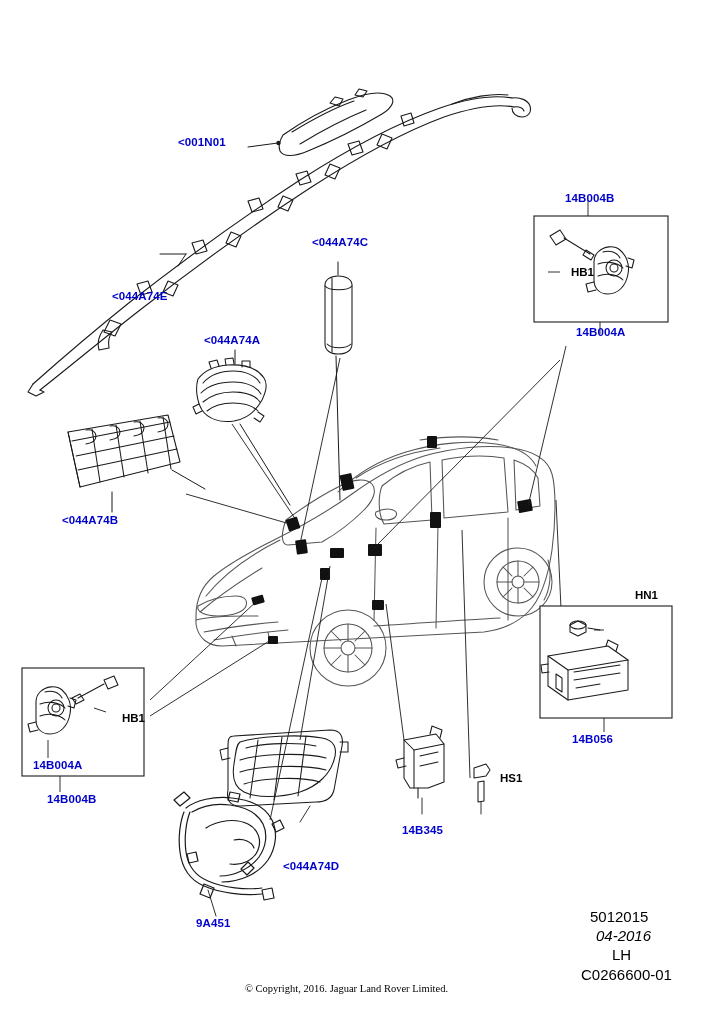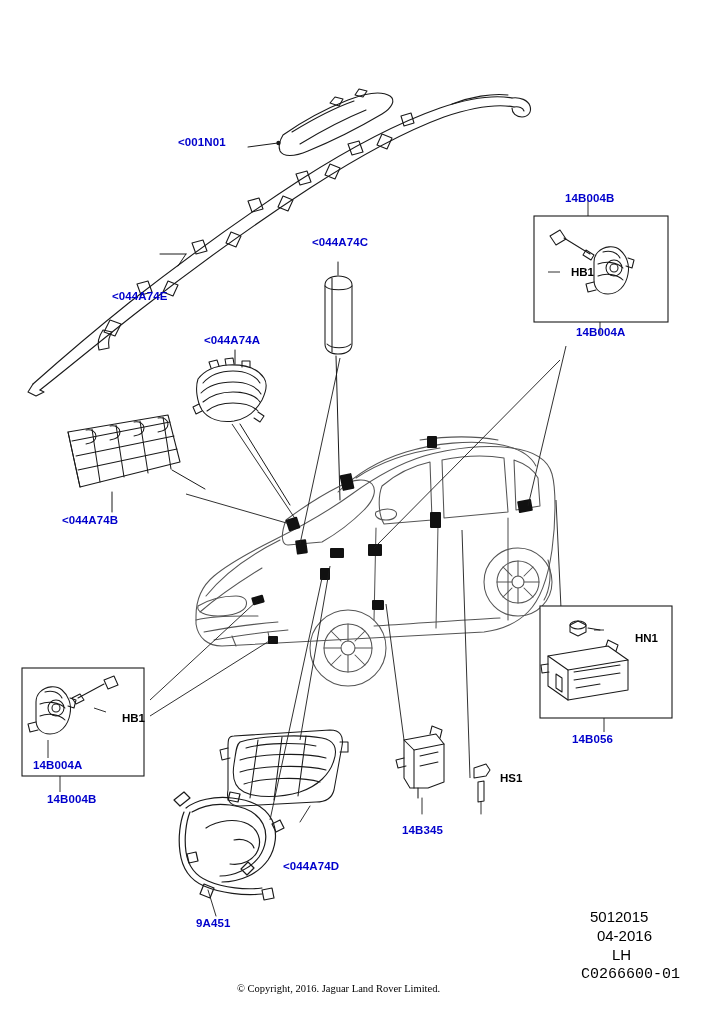--- a/index.html
+++ b/index.html
@@ -357,28 +357,28 @@
   <div class="callout" style="left:112px; top:242px;margin-top:48px;">&lt;044A74E</div>
   <div class="callout" style="left:312px; top:236px;text-align:center;">&lt;044A74C</div>
   <div class="callout" style="left:204px; top:334px;">&lt;044A74A</div>
   <div class="callout" style="left:62px; top:514px;">&lt;044A74B</div>
   <div class="callout" style="left:283px; top:860px;">&lt;044A74D</div>
   <div class="callout" style="left:196px; top:917px;">9A451</div>
 
   <div class="callout" style="left:565px; top:192px;">14B004B</div>
   <div class="partlabel" style="left:542px; top:266px;">HB1</div>
   <div class="callout" style="left:576px; top:326px;">14B004A</div>
-  <div class="partlabel" style="left:606px; top:632px;">HN1</div>
+  <div class="partlabel" style="left:606px; top:589px;">HN1</div>
   <div class="callout" style="left:572px; top:733px;">14B056</div>
   <div class="partlabel" style="left:93px; top:712px;">HB1</div>
   <div class="callout" style="left:33px; top:759px;">14B004A</div>
   <div class="callout" style="left:47px; top:793px;">14B004B</div>
   <div class="callout" style="left:402px; top:824px;">14B345</div>
   <div class="partlabel" style="left:471px; top:772px;">HS1</div>
 
   <div class="footer-meta" style="left:590px; top:908px; width:60px; text-align:left;">5012015</div>
-  <div class="footer-meta" style="left:596px; top:927px; width:56px; text-align:right;">04-2016</div>
+  <div class="footer-meta" style="left:596px; top:927px; width:56px; text-align:left;font-style:italic;">04-2016</div>
   <div class="footer-meta" style="left:612px; top:946px; width:30px; text-align:left;">LH</div>
-  <div class="footer-meta" style="left:581px; top:966px; width:90px; text-align:left;font-family:Liberation Mono, monospace;">C0266600-01</div>
-
-  <div class="copyright" style="left:237px; top:983px;">© Copyright, 2016. Jaguar Land Rover Limited.</div>
+  <div class="footer-meta" style="left:581px; top:966px; width:90px; text-align:left;">C0266600-01</div>
+
+  <div class="copyright" style="left:245px; top:983px;">© Copyright, 2016. Jaguar Land Rover Limited.</div>
 
 </div>
 
 </body></html>

